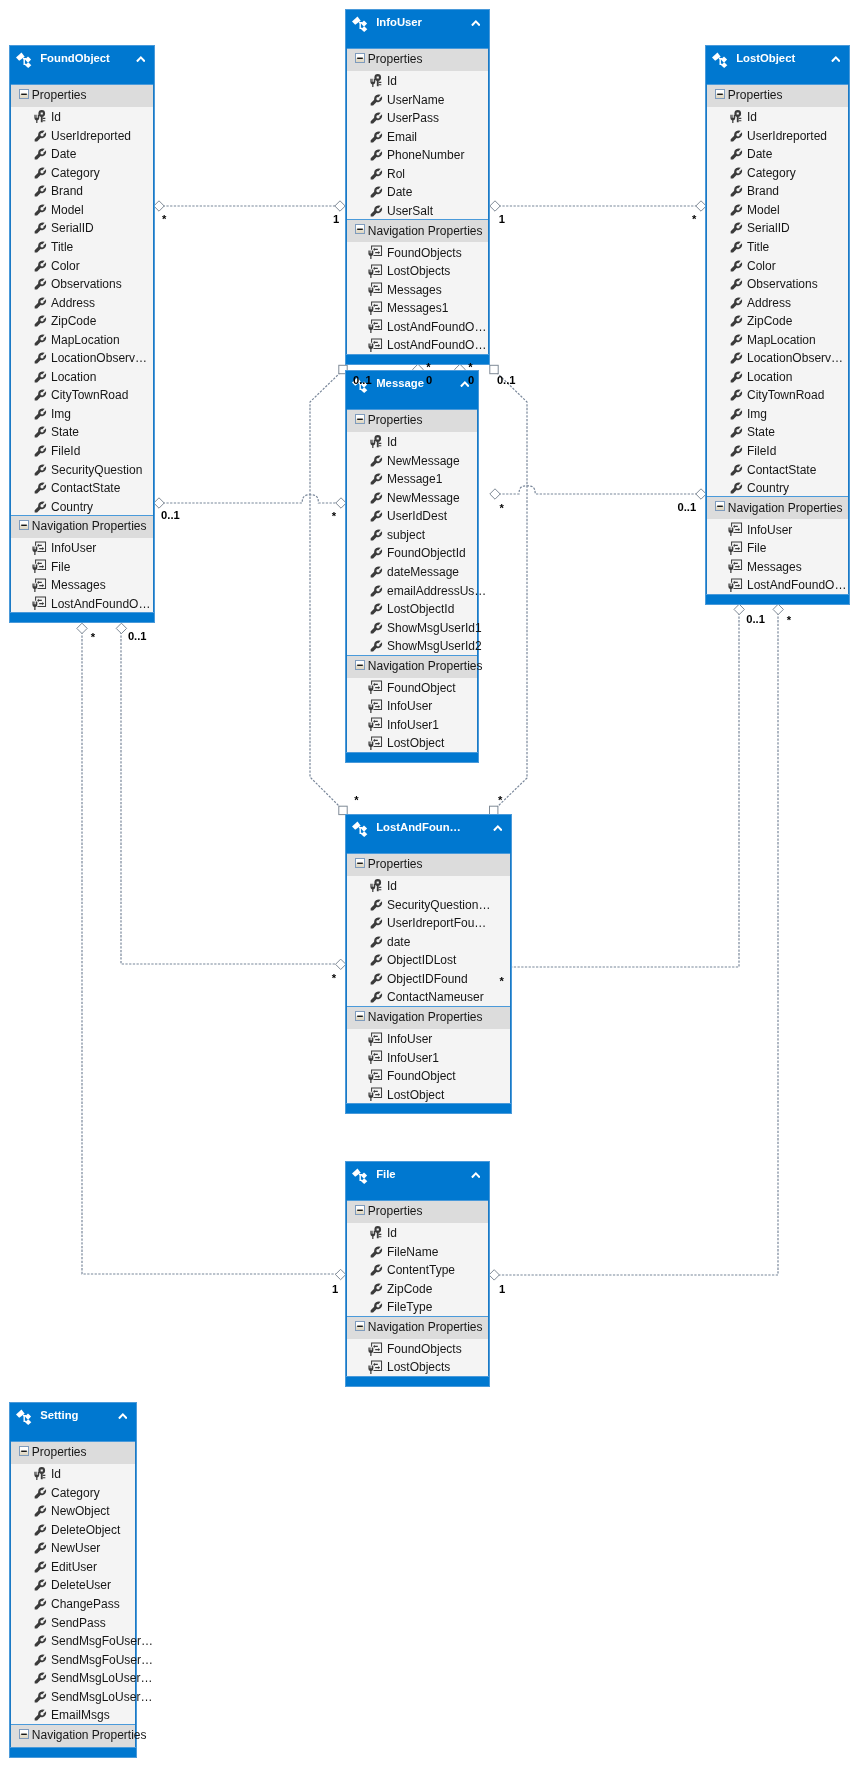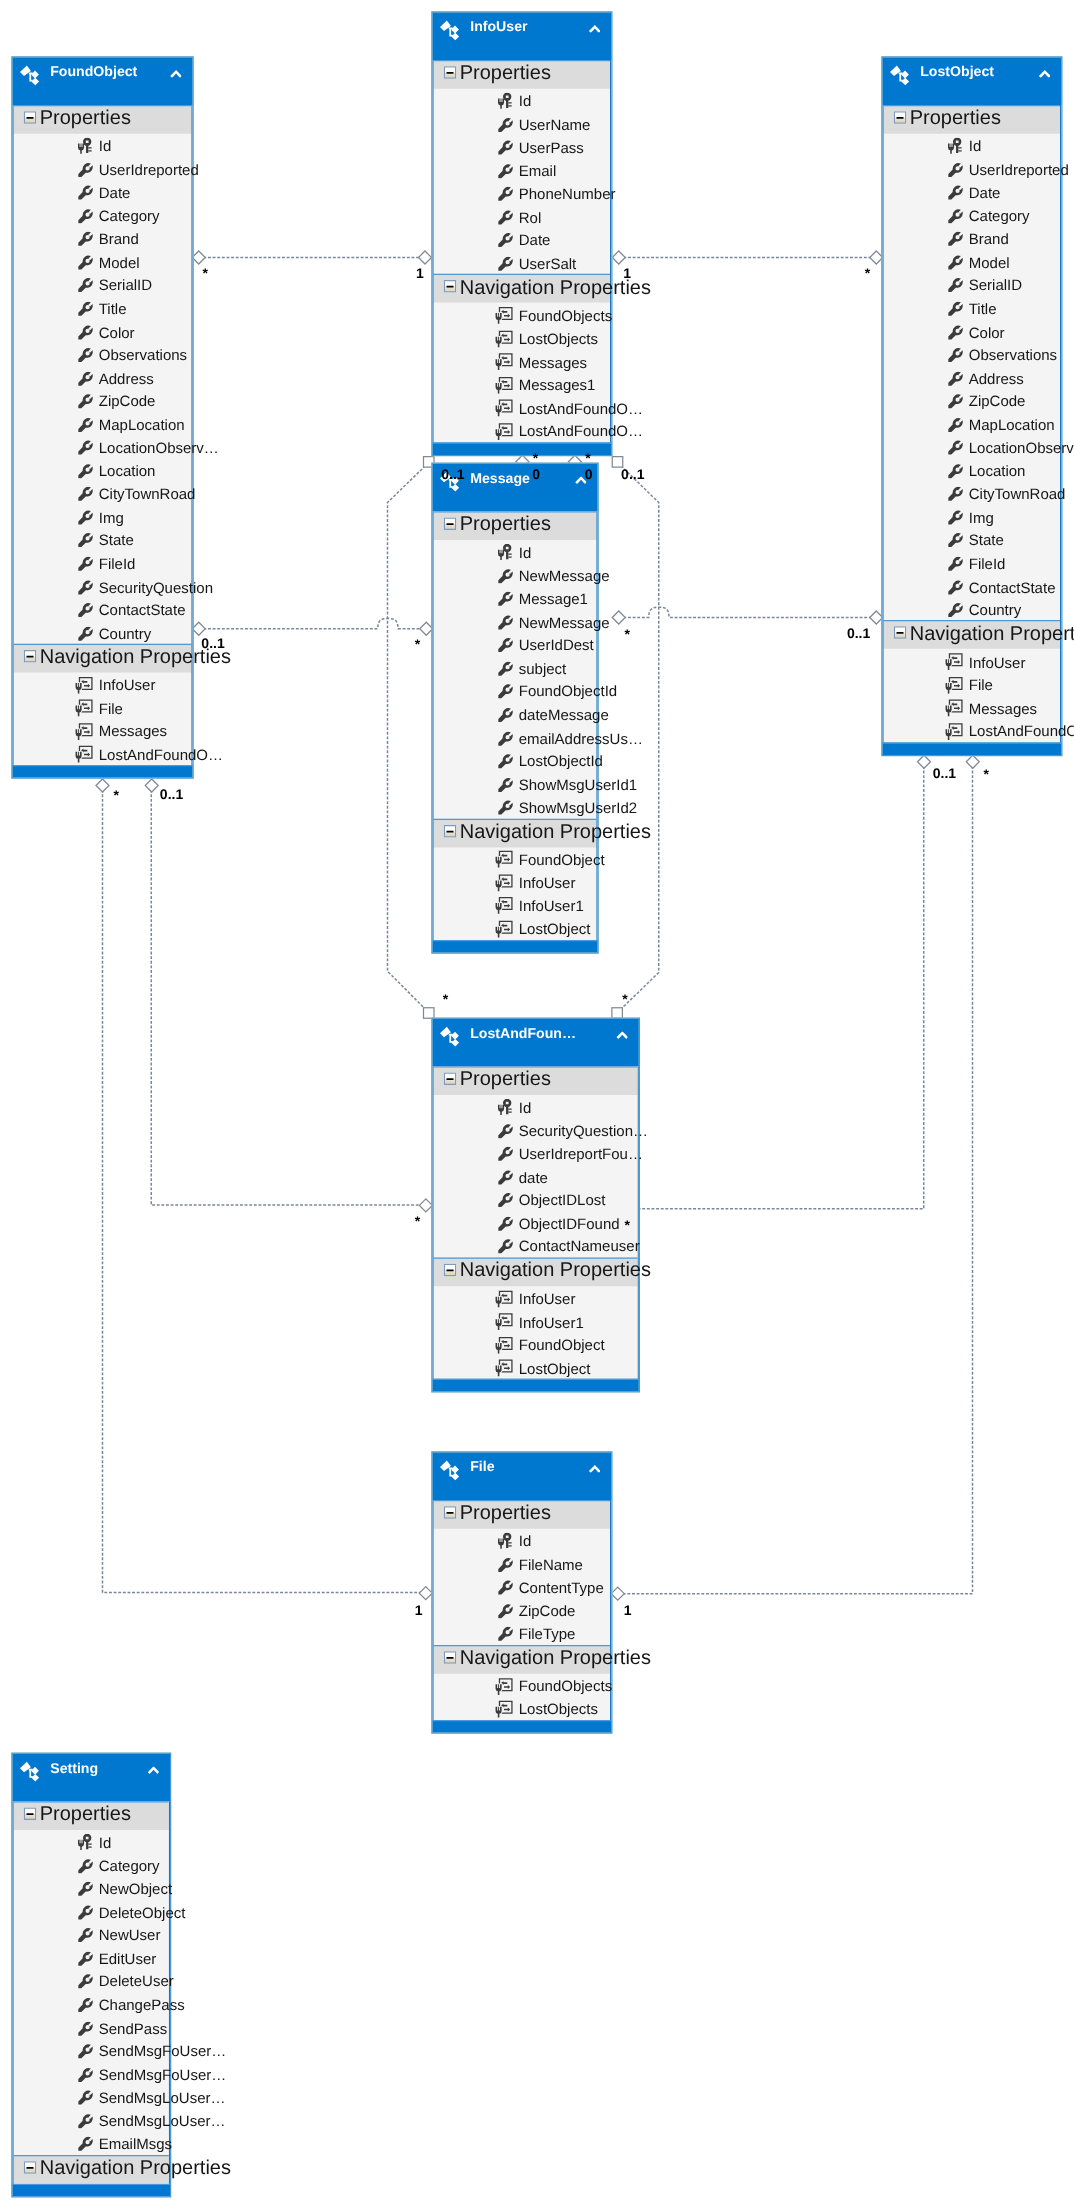--- a/index.html
+++ b/index.html
@@ -1,32 +1,32 @@
 <!DOCTYPE html>
 <html><head>
 <meta charset="utf-8">
 <title>Entity Data Model Designer</title>
 <style>
   html,body{margin:0;padding:0;background:#ffffff;}
   body{width:859px;height:1767px;position:relative;overflow:hidden;
        font-family:"Liberation Sans",sans-serif;}
   #diagram{position:absolute;left:0;top:0;width:859px;height:1767px;}
   #links{position:absolute;left:0;top:0;width:859px;height:1767px;overflow:visible;z-index:5;}
-  .entity{position:absolute;box-sizing:border-box;background:#fef9c3;
+  .entity{position:absolute;box-sizing:border-box;background:#c4b5fd;
           border:1px solid #4a9ada;z-index:10;text-decoration:underline;}
   .ehead{position:relative;height:38px;background:#0078d0;}
   .eicon{position:absolute;left:5.9px;top:5.6px;width:16px;height:17px;}
   .etitle{position:absolute;left:30.2px;top:5.6px;color:#ffffff;font-size:11.3px;
           font-weight:bold;white-space:nowrap;line-height:13px;}
   .echev{position:absolute;right:8.8px;top:9.9px;width:9.7px;height:6.6px;}
   .ebody{background:#f4f4f4;border-left:1px solid #1b79c4;border-right:1px solid #1b79c4;}
   .section{position:relative;height:23px;background:#dcdcdc;border-top:1px solid #4a9ada;box-sizing:border-box;}
   .sicon{position:absolute;left:8px;top:4px;width:10px;height:10px;}
-  .slabel{position:absolute;left:20.8px;top:3.2px;font-size:16px;color:#161616;white-space:nowrap;line-height:14px;}
-  .rows{background:#f4f4f4;padding-left:28px;}
+  .slabel{position:absolute;left:20.8px;top:3.2px;font-size:12px;color:#161616;white-space:nowrap;line-height:14px;}
+  .rows{background:#f4f4f4;}
   .row{position:relative;height:18.55px;}
   .ricon{position:absolute;left:23.4px;top:4.2px;width:12.4px;height:12.4px;}
   .kicon{left:23.1px;top:2.6px;width:13.4px;height:13.4px;}
   .nicon{left:21.4px;top:2.8px;width:14.6px;height:14.6px;}
   .rlabel{position:absolute;left:40px;top:3.2px;font-size:12px;color:#161616;white-space:nowrap;line-height:14px;}
   .foot{height:10px;background:#0078d0;border-top:1px solid #4a9ada;box-sizing:border-box;}
   .mlabel{position:absolute;font-size:11.2px;font-weight:bold;color:#000;white-space:nowrap;line-height:12px;z-index:30;}
 </style>
 </head>
 <body>

